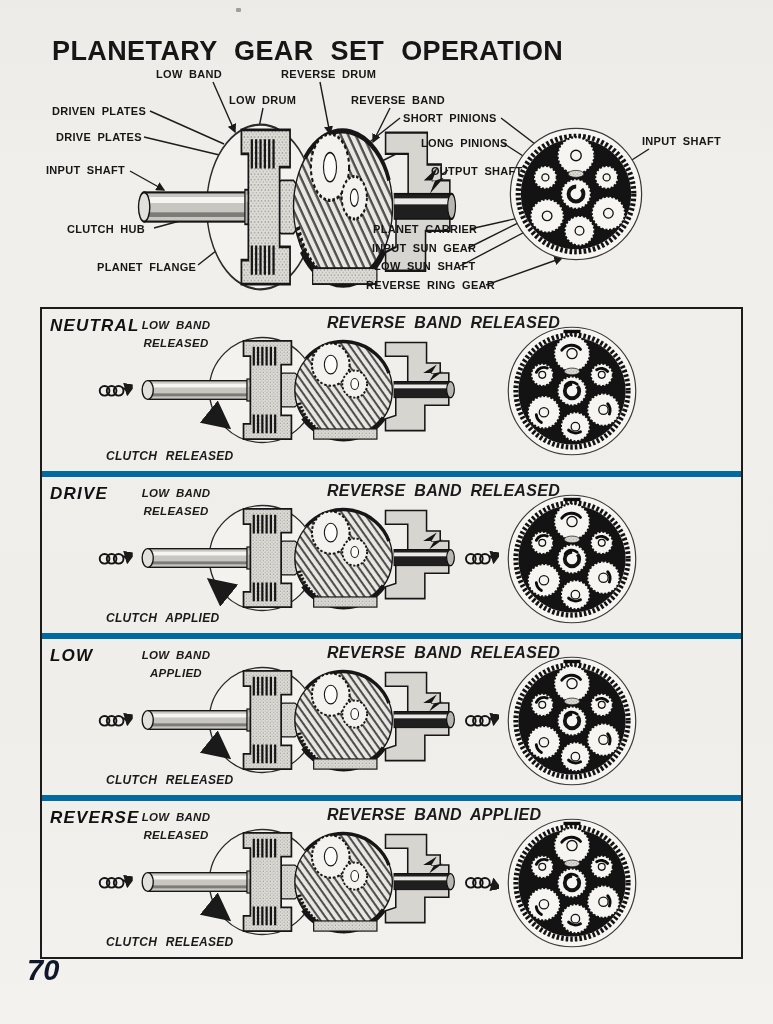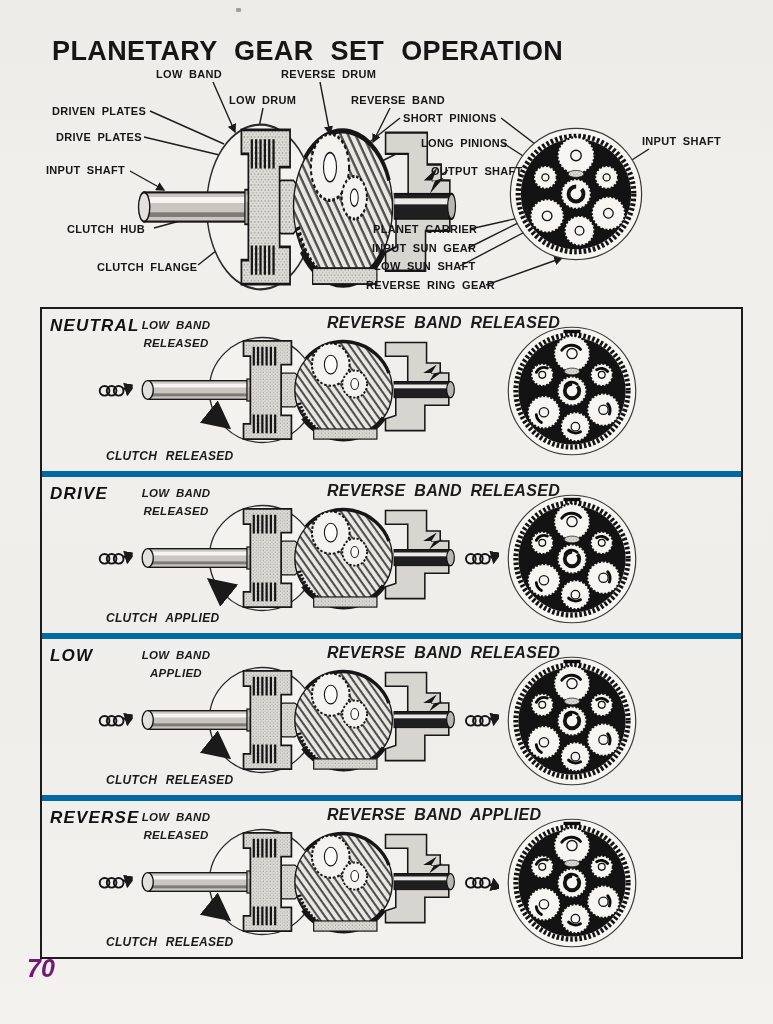--- a/index.html
+++ b/index.html
@@ -39,21 +39,21 @@
     position:absolute;left:285px;top:5px;font-size:16px;font-weight:bold;
     letter-spacing:.3px;word-spacing:4px;white-space:nowrap;
   }
   .clutch{
     position:absolute;left:64px;bottom:8px;font-size:12px;font-weight:bold;
     letter-spacing:.3px;word-spacing:5px;
   }
   .row-art{position:absolute;left:52px;top:20px;}
   .row-endview{position:absolute;left:462px;top:14px;}
   .page-number{
-    position:absolute;left:27px;top:954px;font-size:25px;font-weight:bold;font-style:italic;color:#701a75;
+    position:absolute;left:27px;top:954px;font-size:29px;font-weight:bold;font-style:italic;color:#0f172a;
   }
   .pg{fill:#f6f5f2;stroke:#131313;stroke-width:2.4;stroke-dasharray:2.4 2;}
   .pgh{fill:#f6f5f2;stroke:#131313;stroke-width:1.5;}
 </style>
 </head>
 <body>
 
 <svg style="position:absolute;width:0;height:0" aria-hidden="true">
   <defs>
     <pattern id="dots" width="4" height="4" patternUnits="userSpaceOnUse">
@@ -203,21 +203,21 @@
   </svg>
 
   <span class="callout" style="left:156px;top:6px">LOW BAND</span>
   <span class="callout" style="left:281px;top:6px">REVERSE DRUM</span>
   <span class="callout" style="left:229px;top:32px">LOW DRUM</span>
   <span class="callout" style="left:351px;top:32px">REVERSE BAND</span>
   <span class="callout" style="left:52px;top:43px">DRIVEN PLATES</span>
   <span class="callout" style="left:56px;top:69px">DRIVE PLATES</span>
   <span class="callout" style="left:46px;top:102px">INPUT SHAFT</span>
   <span class="callout" style="left:67px;top:161px">CLUTCH HUB</span>
-  <span class="callout" style="left:97px;top:199px">CLUTCH FLANGE</span>
+  <span class="callout" style="left:97px;top:199px">PLANET FLANGE</span>
   <span class="callout" style="left:403px;top:50px">SHORT PINIONS</span>
   <span class="callout" style="left:421px;top:75px">LONG PINIONS</span>
   <span class="callout" style="left:431px;top:103px">OUTPUT SHAFT</span>
   <span class="callout" style="left:373px;top:161px">PLANET CARRIER</span>
   <span class="callout" style="left:372px;top:180px">INPUT SUN GEAR</span>
   <span class="callout" style="left:374px;top:198px">LOW SUN SHAFT</span>
   <span class="callout" style="left:366px;top:217px">REVERSE RING GEAR</span>
   <span class="callout" style="left:642px;top:73px">INPUT SHAFT</span>
 </div>
 

